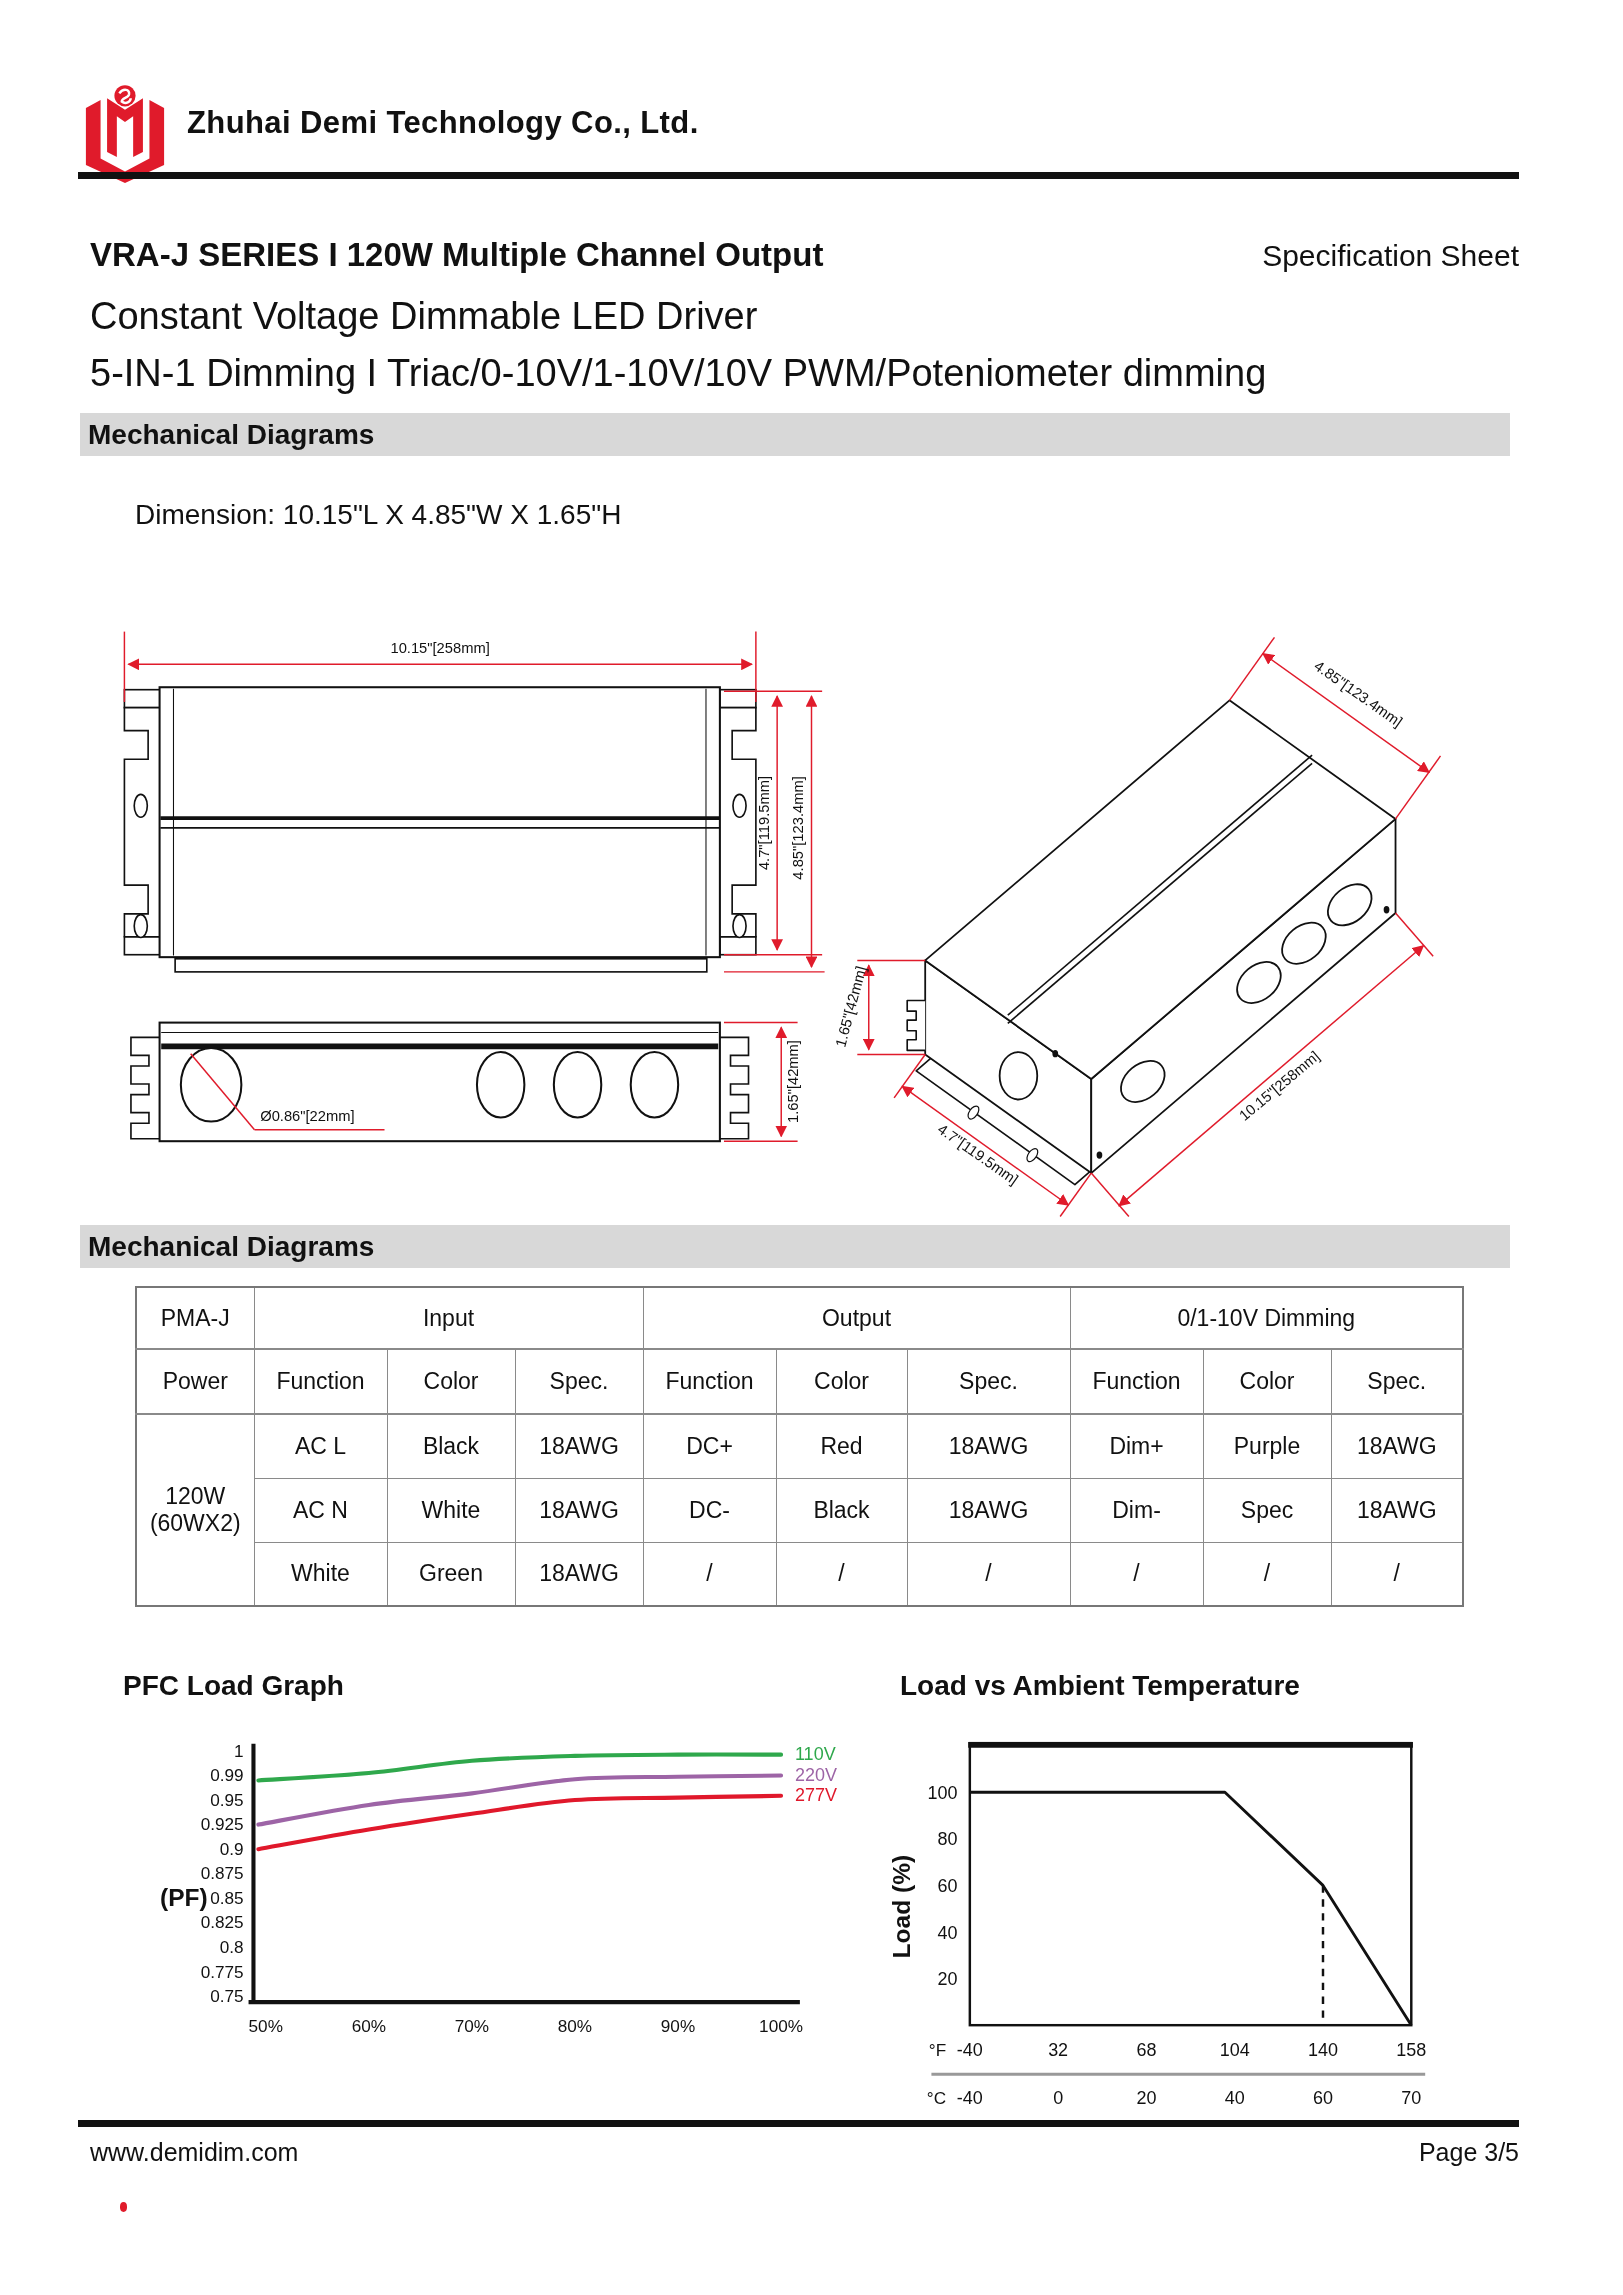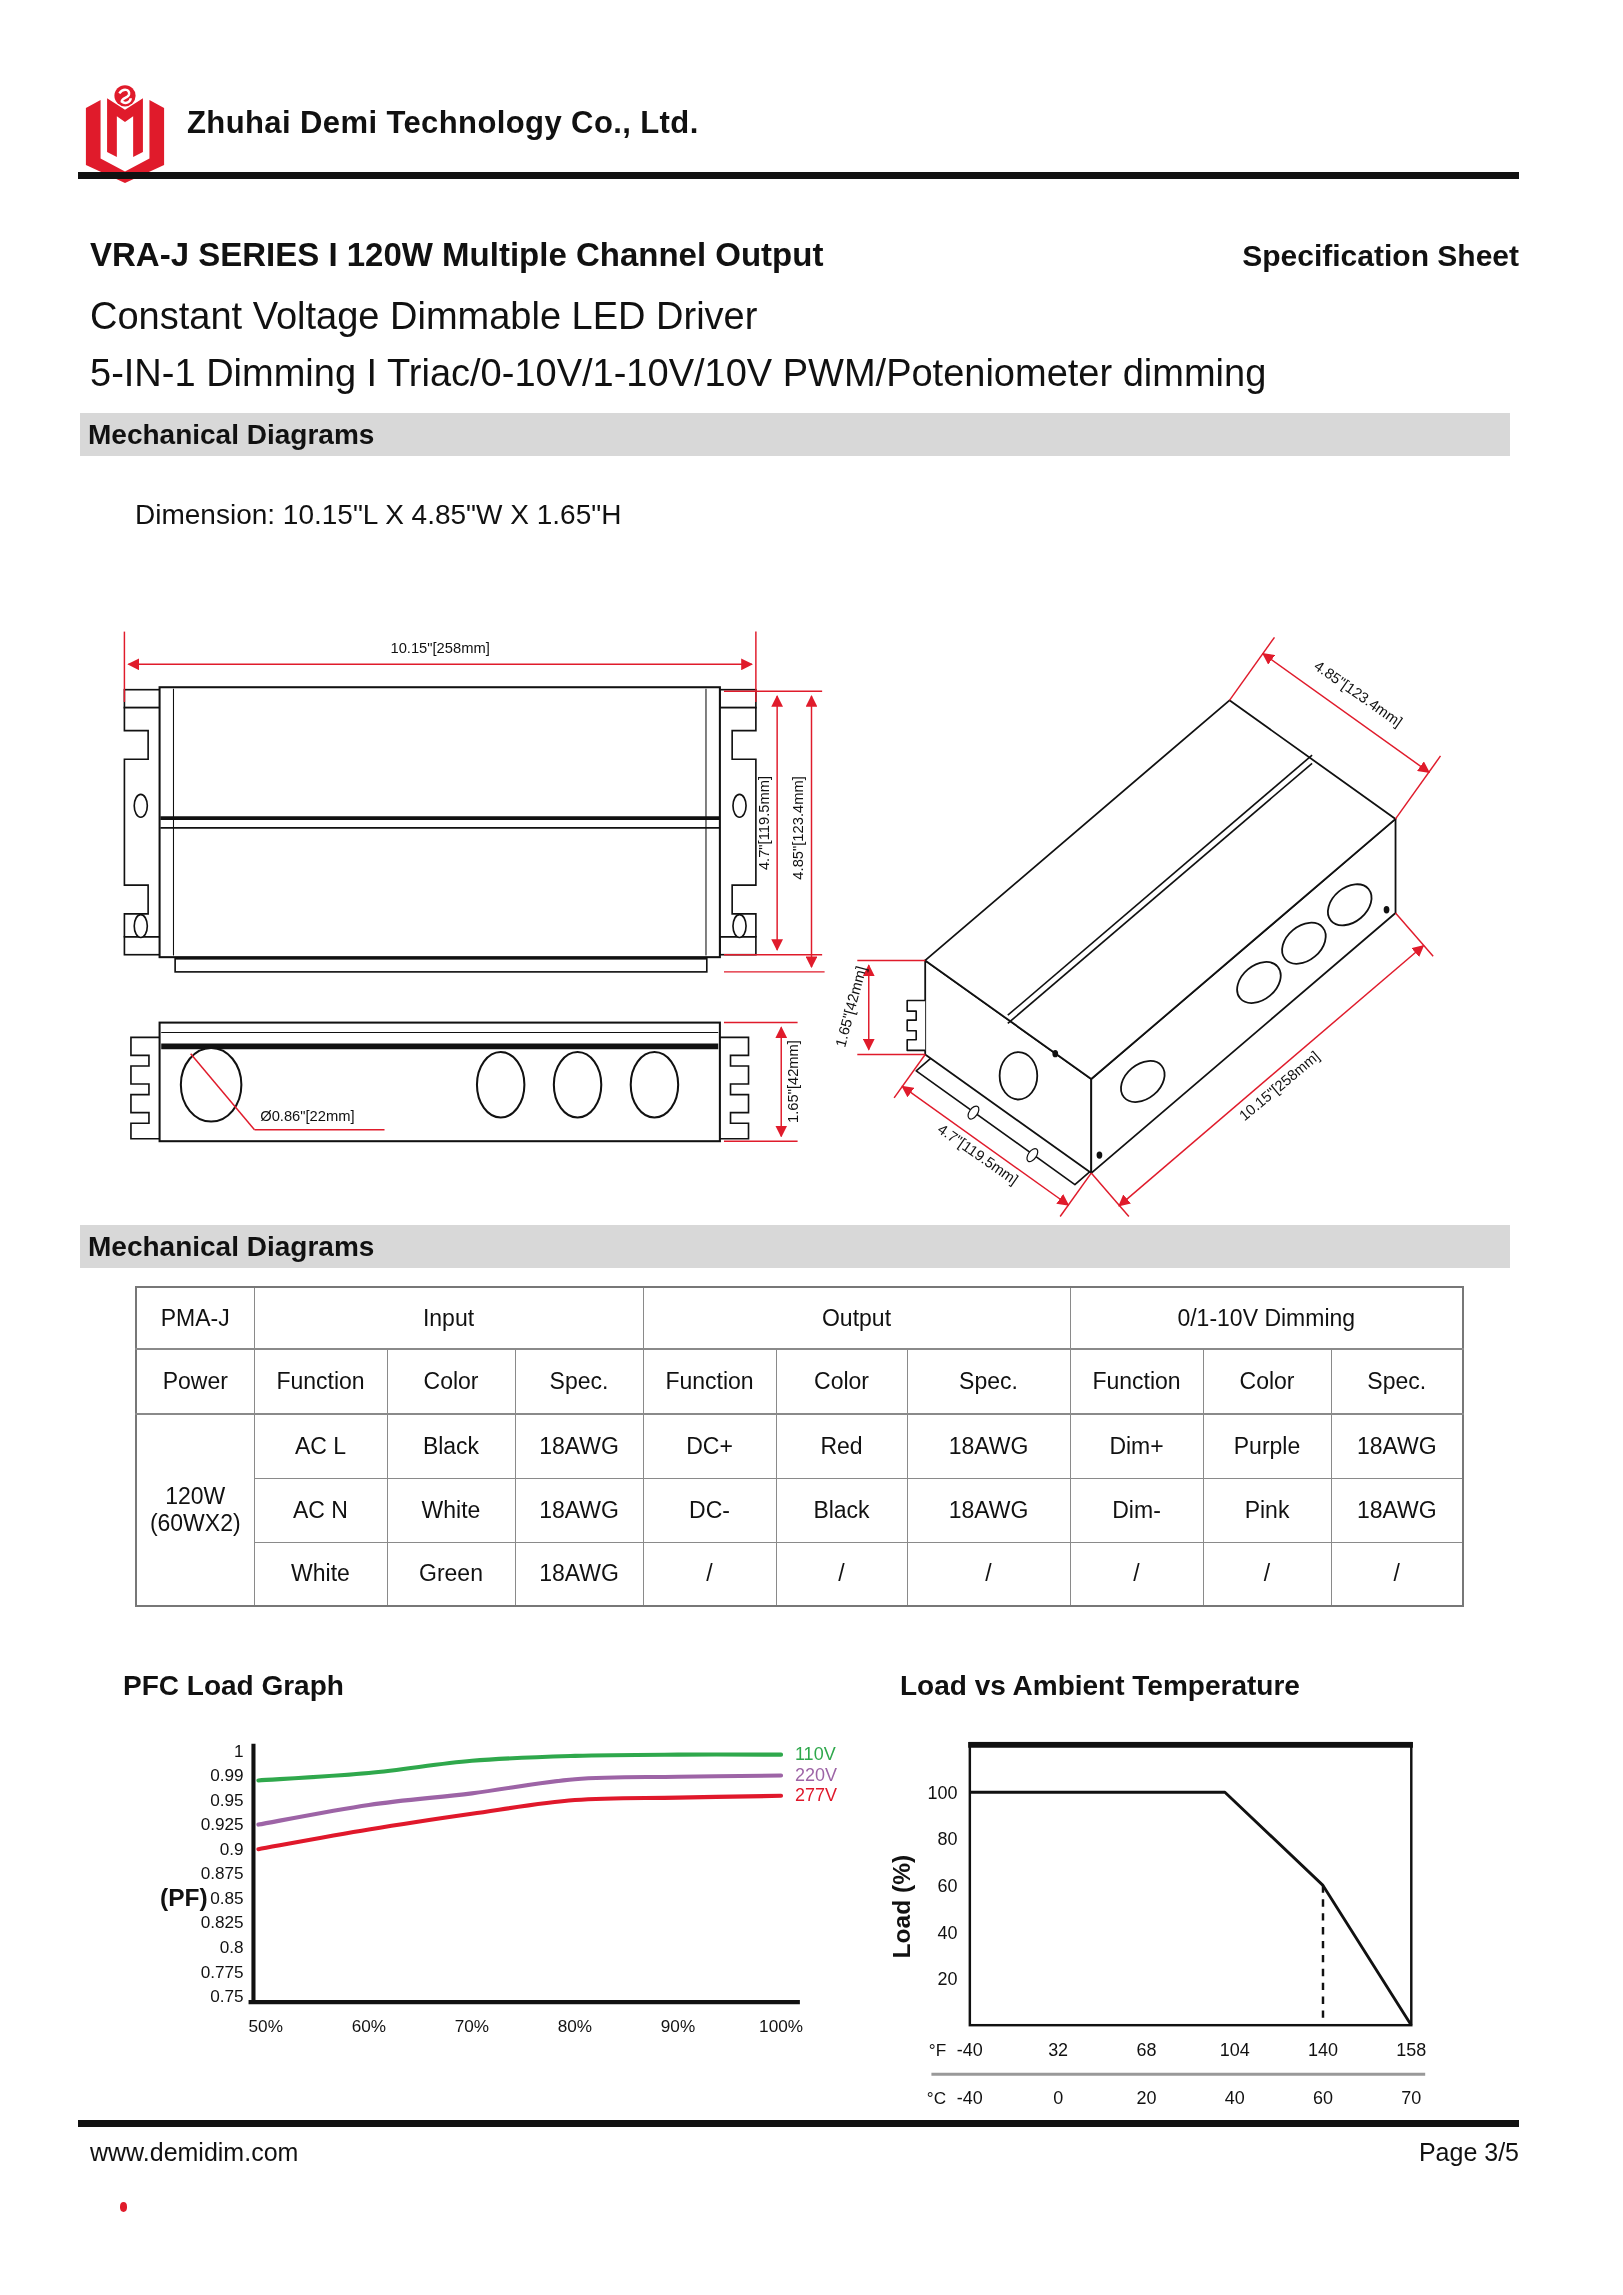--- a/index.html
+++ b/index.html
@@ -1,21 +1,21 @@
 <!DOCTYPE html>
 <html style="font-size:13px"><head>
 <meta charset="utf-8">
 <style>
   html,body{margin:0;padding:0;background:#fff;}
   body{width:1623px;height:2295px;position:relative;font-family:"Liberation Sans",sans-serif;color:#111;overflow:hidden;}
   .abs{position:absolute;}
   .rule{background:#111;}
   .company{font-size:31px;font-weight:bold;letter-spacing:0.4px;}
   .h-title{font-size:33px;font-weight:bold;}
-  .h-sheet{font-size:30px;font-weight:bold;}
+  .h-sheet{font-size:30px;font-weight:normal;}
   .h-sub{font-size:38px;}
   .section-bar{background:#d8d8d8;height:43px;line-height:43px;padding-left:8px;
                font-size:28px;font-weight:bold;}
   .dim-note{font-size:28px;}
   .chart-title{font-size:28px;font-weight:bold;text-align:left;}
   table.wiring{border-collapse:collapse;table-layout:fixed;width:1325px;border:2px solid #777;}
   table.wiring td{border:1.3px solid #8a8a8a;text-align:center;vertical-align:middle;
                   font-size:23px;padding:8px;background:#fff;}
   tr.hdiv td{border-bottom:2.9px solid #8a8a8a;}
   .footer-txt{font-size:25px;}
@@ -199,21 +199,21 @@
     <td>18AWG</td>
   </tr>
   <tr style="height:64px">
     <td>AC N</td>
     <td>White</td>
     <td>18AWG</td>
     <td>DC-</td>
     <td>Black</td>
     <td>18AWG</td>
     <td>Dim-</td>
-    <td>Pink</td>
+    <td>Spec</td>
     <td>18AWG</td>
   </tr>
   <tr style="height:64px">
     <td>White</td>
     <td>Green</td>
     <td>18AWG</td>
     <td>/</td>
     <td>/</td>
     <td>/</td>
     <td>/</td>

